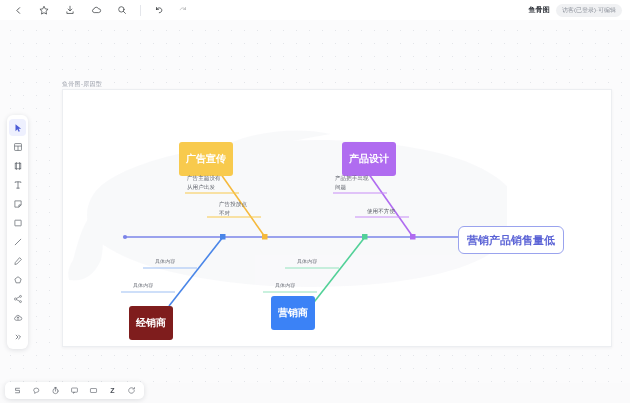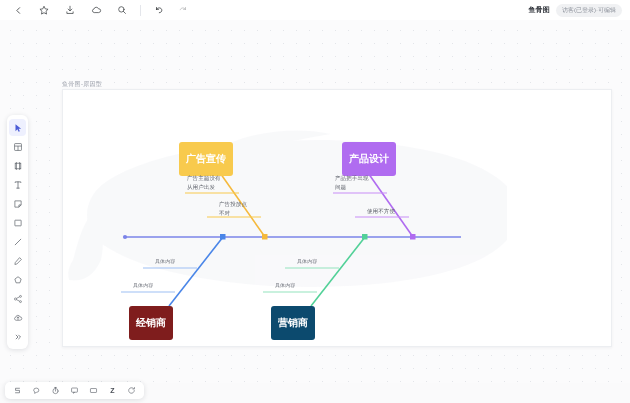--- a/index.html
+++ b/index.html
@@ -87,21 +87,21 @@
   
   .node{
     position:absolute;display:flex;align-items:center;justify-content:center;
     color:#ffffff;font-weight:bold;white-space:nowrap;
     font-family:"Liberation Sans","DejaVu Sans",sans-serif;
   }
   .cat-node{height:34px;border-radius:3px;font-size:10px;padding:0 7px;}
   #node-ad{left:116px;top:52px;background:#f8ca4d;}
   #node-product{left:263px;top:52px;background:#b06cf0;margin-left:16px;}
   #node-dealer{left:66px;top:216px;background:#7f1d1d;}
-  #node-marketer{left:208px;top:216px;background:#0c4a6e;}
+  #node-marketer{left:208px;top:206px;background:#3b82f6;}
   #node-head{
     left:395px;top:136px;height:26px;border-radius:6px;
     background:#ffffff;border:1.2px solid #9aa3ee;
     color:#5b63d6;font-size:11px;font-weight:bold;padding:0 8px;
   }
 
   
   .sub-label{
     position:absolute;font-size:5.5px;color:#5c6069;line-height:1.55;
     white-space:pre;font-weight:normal;letter-spacing:.1px;
@@ -203,20 +203,21 @@
         <rect x="299" y="144" width="5.5" height="5.5" fill="#52d198"></rect>
         <line x1="222" y1="178" x2="276" y2="178" stroke="#93e3bd" stroke-width="1.1"></line>
         <line x1="200" y1="202" x2="254" y2="202" stroke="#93e3bd" stroke-width="1.1"></line>
       </svg>
 
       <div class="node cat-node" id="node-ad">广告宣传</div>
       <div class="node cat-node" id="node-product">产品设计</div>
       <div class="node cat-node" id="node-dealer">经销商</div>
       <div class="node cat-node" id="node-marketer">营销商</div>
 
+      <div class="node" id="node-head">营销产品销售量低</div>
 
       <div class="sub-label" style="left:124px;top:84px;">广告主题没有
 从用户出发</div>
       <div class="sub-label" style="left:156px;top:110px;">广告投放点
 不对</div>
 
       <div class="sub-label" style="left:272px;top:84px;">产品把手出现
 问题</div>
       <div class="sub-label" style="left:304px;top:117px;">使用不方便</div>
 

